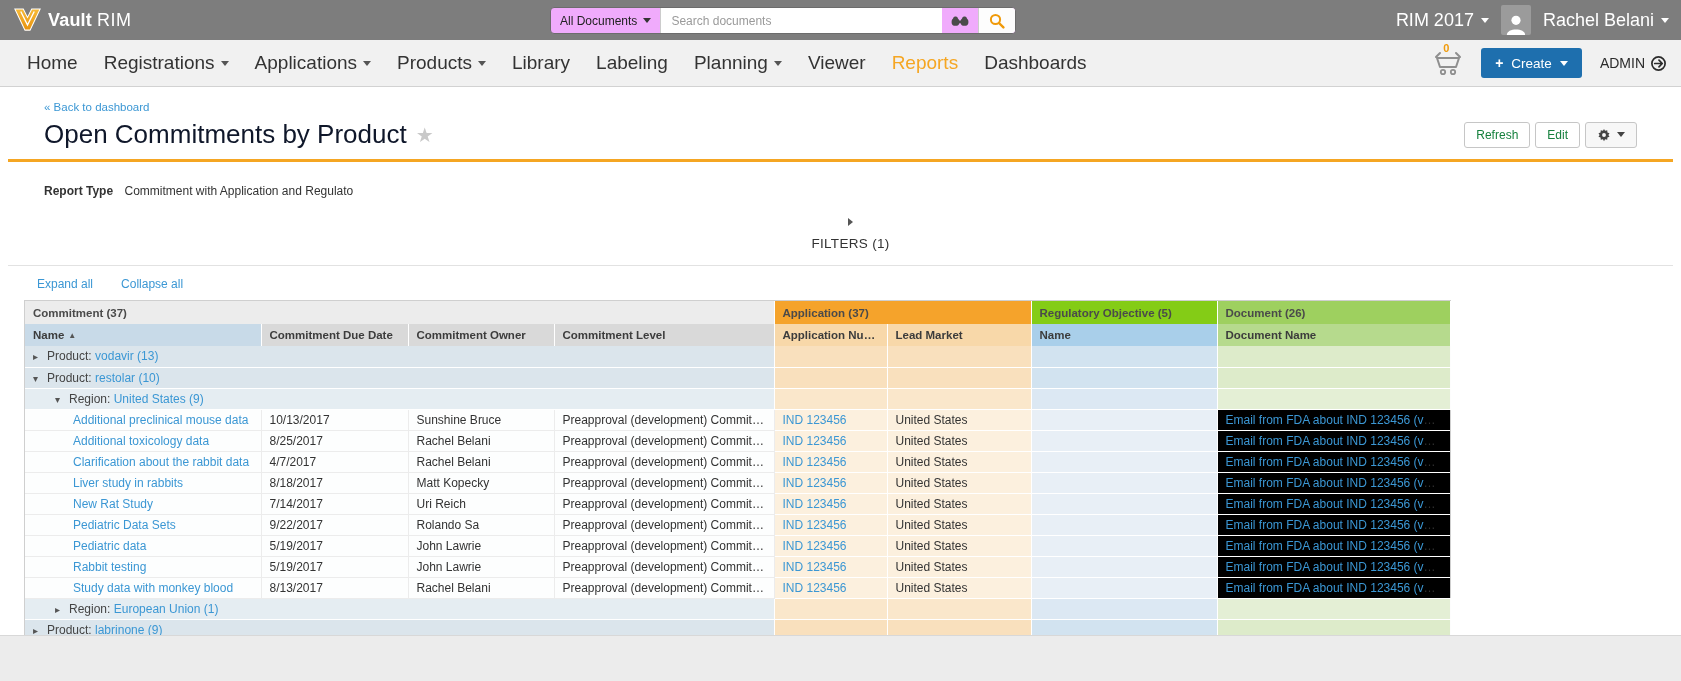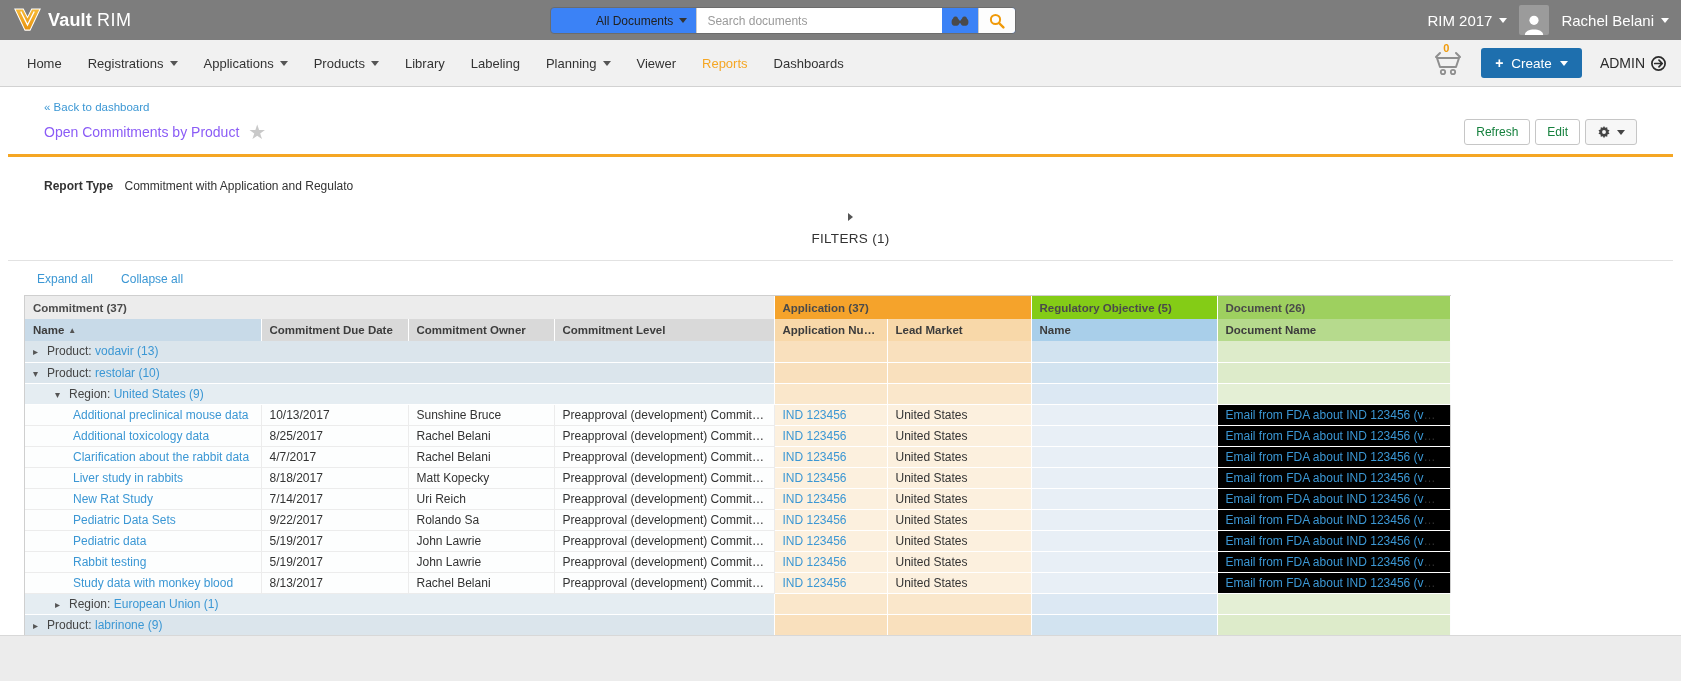--- a/index.html
+++ b/index.html
@@ -6,59 +6,59 @@
   html,body { width:1681px; height:681px; overflow:hidden; background:#fff;
     font-family:"Liberation Sans", sans-serif; color:#333; }
 
   
   .topbar { position:relative; height:40px; background:#7d7d7d; display:flex; align-items:center; }
   .brand { display:flex; align-items:center; margin-left:14px; }
   .brand svg { display:block; }
   .brand-vault { color:#fff; font-size:18px; font-weight:bold; margin-left:7px; letter-spacing:.2px; }
   .brand-rim { color:#fff; font-size:18px; font-weight:300; margin-left:5px; letter-spacing:.5px; }
 
-  .searchbox { position:absolute; left:550px; top:7px; width:466px; height:27px; background:#3b82f6;
-    border-radius:4px; display:flex; align-items:stretch; overflow:hidden; border:1px solid #6c6c6c;padding-left:36px; }
+  .searchbox { position:absolute; left:550px; top:7px; width:466px; height:27px; background:#f0abfc;
+    border-radius:4px; display:flex; align-items:stretch; overflow:hidden; border:1px solid #6c6c6c; }
   .scope { display:flex; align-items:center; gap:6px; padding:0 9px; font-size:12px; color:#222;
     border-right:1px solid #ccc; cursor:pointer; white-space:nowrap; }
   .scope .tri { width:0; height:0; border-left:4px solid transparent; border-right:4px solid transparent; border-top:5px solid #333; }
   .searchbox input { flex:1; border:none; outline:none; font-size:12px; padding:0 10px; color:#333;
     font-family:"Liberation Sans", sans-serif; }
   .searchbox input::placeholder { color:#9a9a9a; }
   .binoc { display:flex; align-items:center; padding:0 9px; }
   .sbtn { display:flex; align-items:center; padding:0 10px; border-left:1px solid #ccc; cursor:pointer; background:#fdfdfd; }
 
   .top-right { position:absolute; right:12px; top:0; height:40px; display:flex; align-items:center; gap:12px; }
-  .vault-sel, .user-sel { color:#fff; font-size:15px; display:flex; align-items:center; gap:7px; cursor:pointer;text-align:center; }
+  .vault-sel, .user-sel { color:#fff; font-size:18px; display:flex; align-items:center; gap:7px; cursor:pointer;text-align:center; }
   .wtri { width:0; height:0; border-left:4px solid transparent; border-right:4px solid transparent; border-top:5px solid #fff; }
   .avatar { width:30px; height:30px; background:#9b9b9b; border-radius:2px; display:flex; align-items:flex-end; justify-content:center; overflow:hidden; }
 
   
   .navbar { position:relative; height:47px; background:#f1f1f1; border-bottom:1px solid #d2d2d2;
     display:flex; align-items:center; }
   .nav-items { display:flex; align-items:center; margin-left:14px; }
-  .nav-item { display:flex; align-items:center; gap:6px; padding:0 13px; font-size:13px; color:#333;
+  .nav-item { display:flex; align-items:center; gap:6px; padding:0 13px; font-size:19px; color:#333;
     cursor:pointer; text-decoration:none; height:36px; }
   .nav-item.active span:first-child { color:#f5a623; }
   .nav-item .caret { width:0; height:0; border-left:4px solid transparent; border-right:4px solid transparent; border-top:5px solid #555; }
   .nav-right { position:absolute; right:14px; display:flex; align-items:center; gap:18px; }
   .cart { position:relative; cursor:pointer; padding-top:4px; }
   .cart-count { position:absolute; top:-4px; left:10px; color:#f09a0a; font-size:11px; font-weight:bold; }
   .create-btn { background:var(--create-blue,#1e6fae); color:#fff; border:none; border-radius:3px;
     font-size:13.5px; padding:7px 14px; display:flex; align-items:center; gap:8px; cursor:pointer;
     font-family:"Liberation Sans", sans-serif; }
   .create-btn .plus { font-weight:bold; font-size:14px; }
   .create-btn .caret { width:0; height:0; border-left:4px solid transparent; border-right:4px solid transparent; border-top:5px solid #fff; }
   .admin { display:flex; align-items:center; gap:5px; font-size:14px; color:#2b2b2b; cursor:pointer; }
 
   
   .content { padding:0 0 0 0; }
   .back-link { display:inline-block; margin:14px 0 0 44px; font-size:11.5px; color:#3b97d4; text-decoration:none; cursor:pointer; }
   .title-row { display:flex; align-items:center; margin:4px 44px 0 44px; }
-  .page-title { font-size:14px; color:#8b5cf6; font-weight:400;text-align:right; }
+  .page-title { font-size:26px; color:#0f172a; font-weight:400;text-align:right; }
   .fav-star { color:#c9c9c9; font-size:20px; margin-left:9px; cursor:pointer; }
   .title-actions { margin-left:auto; display:flex; gap:5px; }
   .btn { background:#fff; border:1px solid #c6c6c6; border-radius:3px; font-size:12px; color:#15803d;
     padding:5px 11px; cursor:pointer; font-family:"Liberation Sans", sans-serif; }
   .btn-gear { display:flex; align-items:center; gap:6px; background:#f7f7f7; }
   .btn-gear .caret { width:0; height:0; border-left:4px solid transparent; border-right:4px solid transparent; border-top:5px solid #444; }
   .orange-rule { height:3px; background:var(--accent,#f5a623); margin:9px 8px 0 8px; }
 
   .report-type { margin:22px 0 0 44px; font-size:12px; }
   .report-type b { font-weight:bold; margin-right:8px; }

